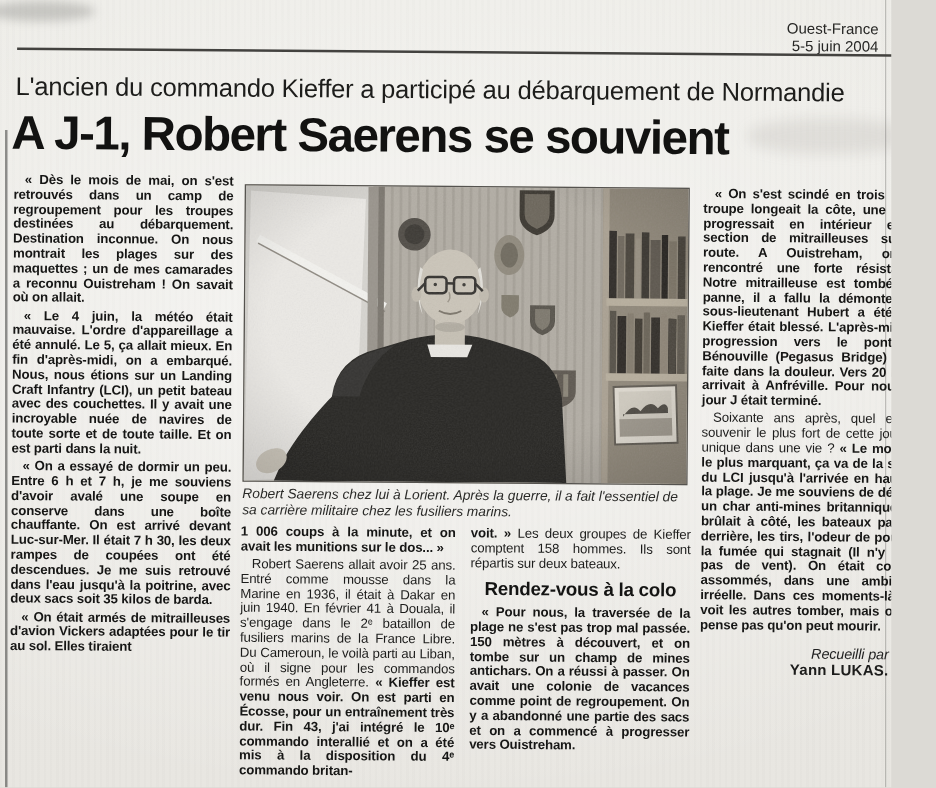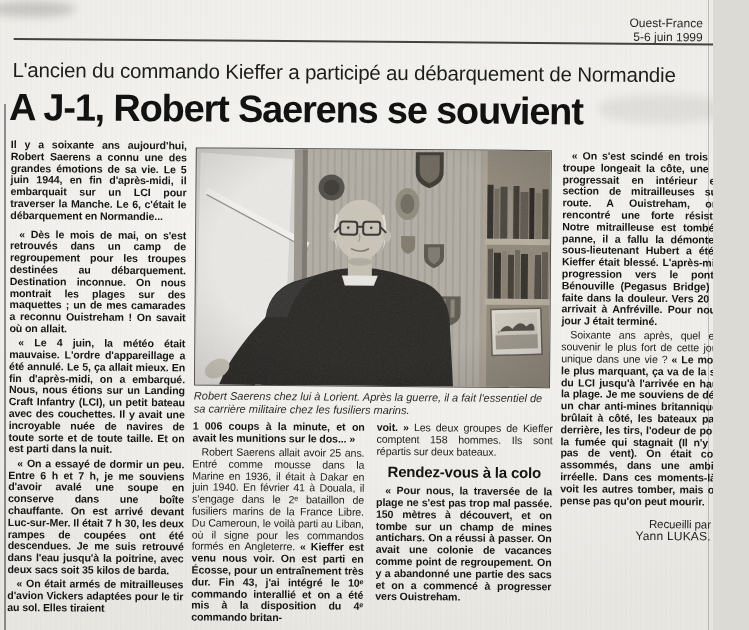--- a/index.html
+++ b/index.html
@@ -39,50 +39,49 @@
   .lead { margin-bottom:7px !important; }
   .col1 { left:12px;  top:139px; width:176px; height:470px; }
   .col2 { left:196px; top:419px; width:172px; height:190px; }
   .col3 { left:380px; top:419px; width:176px; height:190px; }
   .col4 { left:564px; top:146px; width:177px; height:465px; }
 
   .subhead { font-size:15px; font-weight:bold; text-align:center; text-indent:0;
              margin:9px 0 7px; letter-spacing:-0.2px; color:#141413; }
 
   .byline { margin-top:12px !important; text-align:right; padding-right:26px; text-indent:0; }
-  .byline-role { display:block; font-weight:400; font-size:11.5px; color:#222; }
-  .byline-name { display:block; font-weight:normal; font-size:12px; letter-spacing:0.2px; }
+  .byline-role { display:block; font-style:italic; font-weight:400; font-size:11.5px; color:#222; }
+  .byline-name { display:block; font-weight:bold; font-size:12px; letter-spacing:0.2px; }
 
   
   .photo-wrap  { position:absolute; left:197px; top:146px; width:356px; }
   .photo-frame { border:1px solid #55534f; background:#c9c5bd; line-height:0; }
   .photo-frame svg { display:block; }
   .caption { margin-top:4px; font-style:italic; font-size:11px; line-height:12.5px; color:#2a2a28; text-align:left; }
 </style>
 </head>
 <body>
 
 <div class="page">
   <div class="smudge-tl"></div>
   <div class="smudge-hl"></div>
   <div class="edge-left"></div>
   <div class="edge-right"></div>
 
   <div class="tilt">
     <div class="masthead">
       <div>Ouest-France</div>
-      <div>5-6 juin 1999</div>
+      <div>5-5 juin 2004</div>
     </div>
     <div class="top-rule"></div>
 
     <div class="kicker">L'ancien du commando Kieffer a participé au débarquement de Normandie</div>
     <h1 class="headline">A J-1, Robert Saerens se souvient</h1>
 
     <div class="col col1">
-      <p class="b lead">Il y a soixante ans aujourd'hui, Robert Saerens a connu une des grandes émotions de sa vie. Le 5 juin 1944, en fin d'après-midi, il embarquait sur un LCI pour traverser la Manche. Le 6, c'était le débarquement en Normandie...</p>
       <p class="b indent">« Dès le mois de mai, on s'est retrouvés dans un camp de regroupement pour les troupes destinées au débarquement. Destination inconnue. On nous montrait les plages sur des maquettes ; un de mes camarades a reconnu Ouistreham ! On savait où on allait.</p>
       <p class="b indent">« Le 4 juin, la météo était mauvaise. L'ordre d'appareillage a été annulé. Le 5, ça allait mieux. En fin d'après-midi, on a embarqué. Nous, nous étions sur un Landing Craft Infantry (LCI), un petit bateau avec des couchettes. Il y avait une incroyable nuée de navires de toute sorte et de toute taille. Et on est parti dans la nuit.</p>
       <p class="b indent">« On a essayé de dormir un peu. Entre 6 h et 7 h, je me souviens d'avoir avalé une soupe en conserve dans une boîte chauffante. On est arrivé devant Luc-sur-Mer. Il était 7 h 30, les deux rampes de coupées ont été descendues. Je me suis retrouvé dans l'eau jusqu'à la poitrine, avec deux sacs soit 35 kilos de barda.</p>
       <p class="b indent">« On était armés de mitrailleuses d'avion Vickers adaptées pour le tir au sol. Elles tiraient</p>
     </div>
 
     <div class="photo-wrap">
       <div class="photo-frame">
         <svg width="354" height="236" viewBox="0 0 354 236" xmlns="http://www.w3.org/2000/svg">
           <defs>

